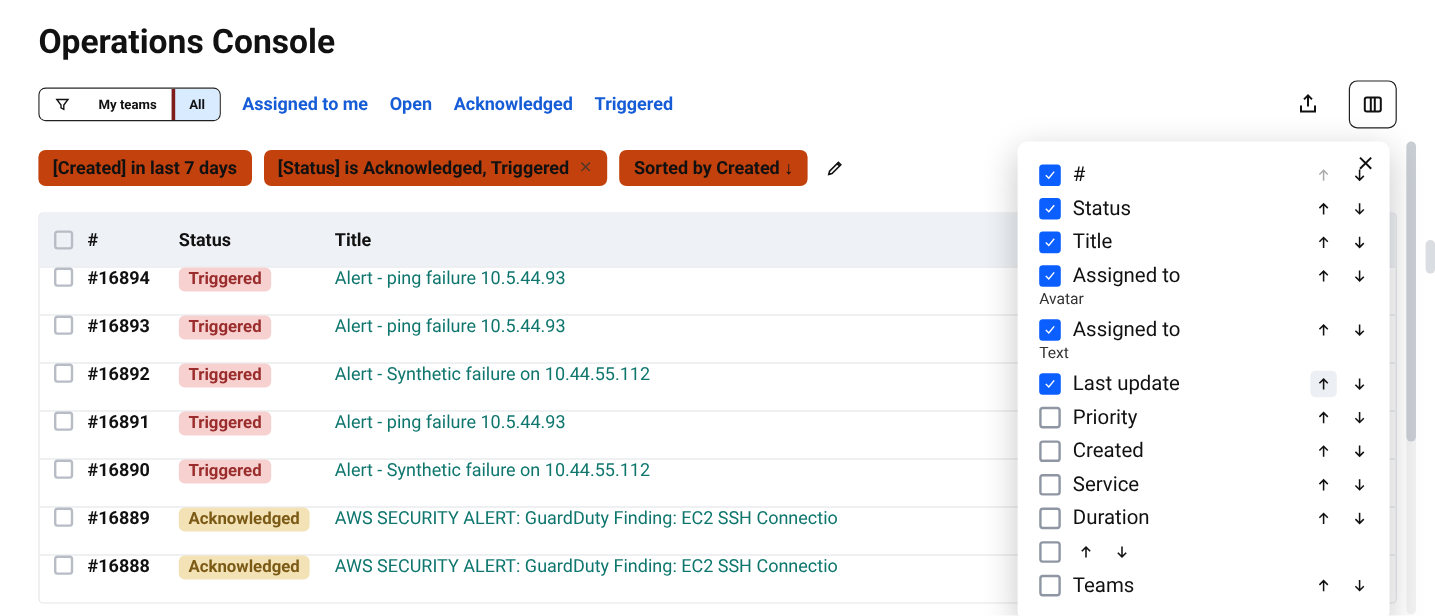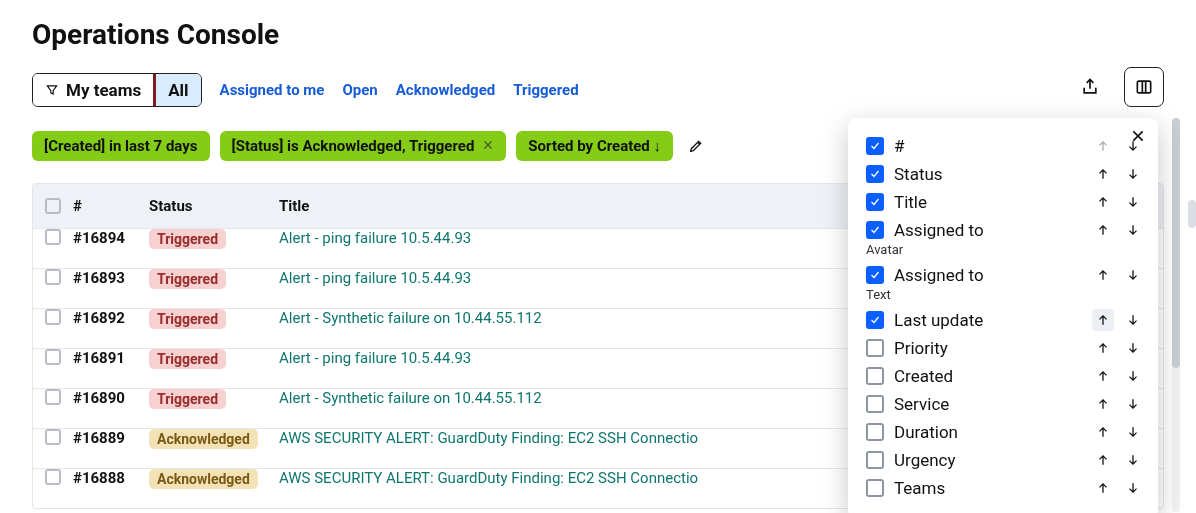--- a/index.html
+++ b/index.html
@@ -30,24 +30,24 @@
   }
   .segmented {
     display: inline-flex;
     border: 1px solid #222;
     border-radius: 6px;
     overflow: hidden;
   }
   .seg-btn {
     display: flex;
     align-items: center;
-    gap: 7px;
+    gap: 23px;
     padding: 6px 12px;
     font-weight: 700;
-    font-size: 17px;
+    font-size: 11px;
     cursor: pointer;
     background: #fff;
   }
   .seg-btn + .seg-btn { border-left: 3px solid #7f1d1d; }
   .seg-btn.active { background: #d9ecff; }
   .seg-icon { width: 14px; height: 14px; }
   .filter-link {
     color: #155cd6;
     font-weight: 700;
     font-size: 15px;
@@ -72,21 +72,21 @@
     background: #fff;
   }
   .icon-btn.bordered { border: 1px solid #222; }
   .chipbar {
     display: flex;
     align-items: center;
     gap: 10px;
     margin-bottom: 22px;
   }
   .chip {
-    background: #84cc16;
+    background: #c2410c;
     border-radius: 6px;
     padding: 6px 12px;
     font-size: 15px;
     font-weight: 700;
     display: flex;
     align-items: center;
     gap: 8px;
   }
   .chip-close { cursor: pointer; opacity: .75; }
   .chip-edit {
@@ -555,21 +555,20 @@
             </div>
             <div class="arrow">
               <svg width="14" height="14" viewBox="0 0 24 24">
                 <path fill="none" stroke="#111" stroke-width="2.2" d="M12 4v15M6 13l6 6 6-6"></path>
               </svg>
             </div>
           </div>
         </div>
         <div class="cfg-row">
           <div class="cfg-check"></div>
-          <div class="cfg-label">Urgency</div>
           <div class="cfg-arrows">
             <div class="arrow">
               <svg width="14" height="14" viewBox="0 0 24 24">
                 <path fill="none" stroke="#111" stroke-width="2.2" d="M12 20V5M6 11l6-6 6 6"></path>
               </svg>
             </div>
             <div class="arrow">
               <svg width="14" height="14" viewBox="0 0 24 24">
                 <path fill="none" stroke="#111" stroke-width="2.2" d="M12 4v15M6 13l6 6 6-6"></path>
               </svg>

